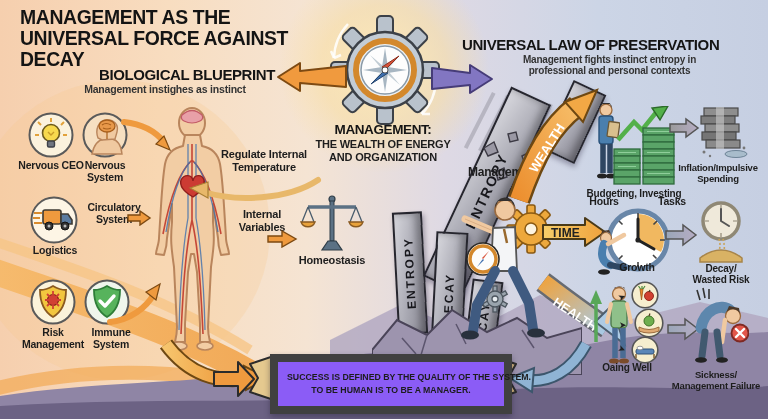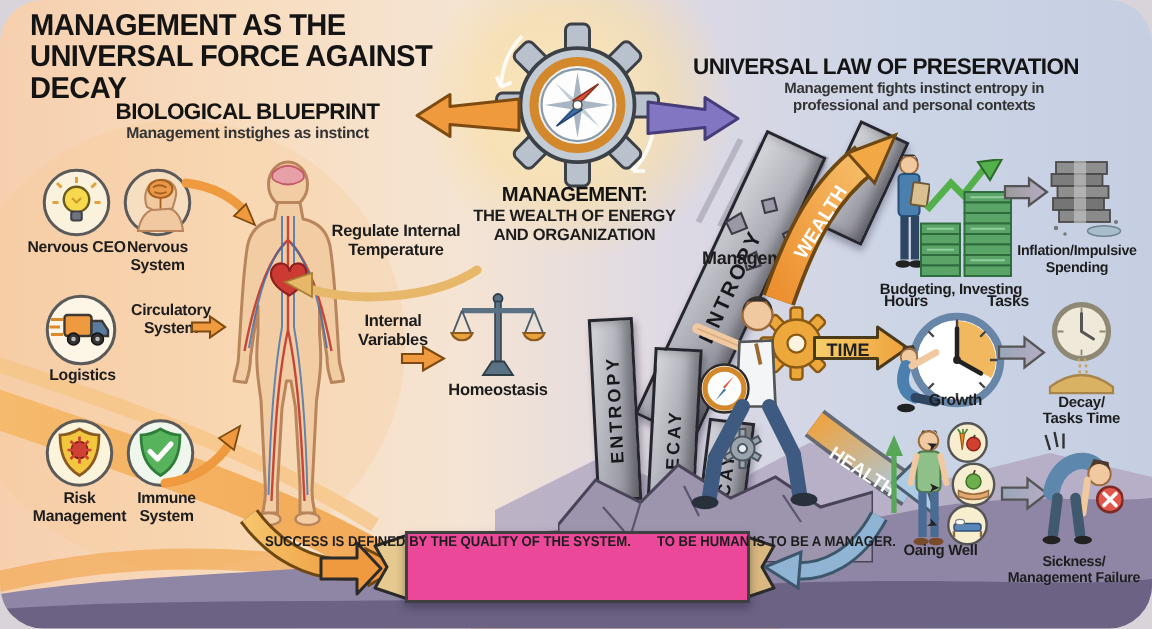--- a/index.html
+++ b/index.html
@@ -1,17 +1,17 @@
 <!DOCTYPE html>
 <html><head>
 <meta charset="utf-8">
 <style>
   html,body{margin:0;padding:0;background:#d9d4da}
   .stage{position:relative;width:768px;height:419px;overflow:hidden;
-         font-family:"Liberation Sans",sans-serif;border-radius:29px;}
+         font-family:"Liberation Sans",sans-serif;}
   .abs{position:absolute}
   .lbl{position:absolute;font-weight:700;color:#1d1d1d;text-align:center;line-height:1.14;letter-spacing:-0.2px}
   .ttl{position:absolute;font-weight:800;color:#141414;letter-spacing:-0.4px}
   .vpillar{position:absolute;border:2px solid #26262e;display:flex;align-items:center;justify-content:center;
            background:linear-gradient(100deg,#d6d6dc 0%,#a8a8b2 55%,#85848f 100%);
            box-shadow:inset -5px 0 7px rgba(0,0,0,.28), 2px 3px 5px rgba(40,35,60,.35)}
   .vtext{writing-mode:vertical-rl;transform:rotate(180deg);font-weight:700;color:#17171c;
          letter-spacing:2px;font-size:12px;white-space:nowrap}
   .nowrap{white-space:nowrap}
   svg{display:block}
@@ -54,21 +54,21 @@
         <rect x="42" y="-12" width="4" height="62" fill="#5e5e68"></rect>
       <rect x="56" y="-16" width="4" height="62" fill="#5e5e68"></rect>
     </g>
     <path d="M330,340 L400,305 L470,332 L540,295 L620,322 L700,302 L768,318 L768,419 L330,419 Z" fill="#b3a9c2" opacity=".85"></path>
     <path d="M0,396 C120,378 220,386 320,362 C420,338 500,362 600,342 C680,326 730,336 768,332 L768,419 L0,419 Z" fill="#8f85a5"></path>
     <path d="M0,406 C150,396 300,406 450,393 C600,381 700,393 768,386 L768,419 L0,419 Z" fill="#6c6284"></path>
   </svg>
 
   <div class="ttl" style="left:20px;top:7px;width:310px;font-size:20px;line-height:1.06;transform:scaleX(.97);transform-origin:left">MANAGEMENT AS THE UNIVERSAL FORCE AGAINST DECAY</div>
 
-  <div class="ttl" style="left:55px;top:66px;width:220px;font-size:15px;text-align:center">BIOLOGICAL BLUEPRINT</div>
+  <div class="ttl" style="left:55px;top:66px;width:220px;font-size:15px;text-align:right">BIOLOGICAL BLUEPRINT</div>
   <div class="lbl" style="left:55px;top:84px;width:220px;font-size:10.5px;color:#333">Management instighes as instinct</div>
 
   <div class="ttl" style="left:462px;top:36px;width:295px;font-size:15px;">UNIVERSAL LAW OF PRESERVATION</div>
   <div class="lbl" style="left:462px;top:54px;width:295px;font-size:10px;color:#333">
     <span style="display:block">Management fights instinct entropy in</span>
     <span style="display:block">professional and personal contexts</span>
   </div>
 
   <svg class="abs" style="left:330px;top:14px" width="110" height="112" viewBox="0 0 110 112">
     <path d="M18,10 A52,52 0 0 0 4,44" fill="none" stroke="#fff" stroke-width="2.5" opacity=".85"></path>
@@ -426,21 +426,21 @@
     <circle cx="24" cy="21" r="18" fill="#efe9da" stroke="#8f8875" stroke-width="3.5"></circle>
     <g stroke="#8f8875" stroke-width="1.2">
         <path d="M24,5 v4 M24,33 v4 M8,21 h4 M36,21 h4"></path>
       </g>
     <path d="M24,21 L24,9 M24,21 L32,26" stroke="#555" stroke-width="2" stroke-linecap="round"></path>
     <path d="M22,39 q2,6 0,12 M26,39 q2,7 1,13" stroke="#c9a35a" stroke-width="1.6" stroke-dasharray="2,2" fill="none"></path>
     <path d="M3,58 Q24,42 45,58 L45,62 L3,62 Z" fill="#d9b264" stroke="#a8854a" stroke-width="1.5"></path>
   </svg>
   <div class="lbl" style="left:680px;top:263px;width:82px;font-size:10px">
     <span style="display:block">Decay/</span>
-    <span style="display:block">Tasks Time</span>
+    <span style="display:block">Wasted Risk</span>
   </div>
 
   <svg class="abs" style="left:588px;top:288px" width="16" height="58" viewBox="0 0 16 58">
     <path d="M8,54 V14" stroke="#58a758" stroke-width="3.5"></path>
     <polygon points="8,2 2,16 14,16" fill="#58a758"></polygon>
   </svg>
   <svg class="abs" style="left:602px;top:286px" width="34" height="84" viewBox="0 0 34 84">
     <circle cx="17" cy="8" r="6.5" fill="#f0c9a0" stroke="#9c6b3e" stroke-width="1.3"></circle>
     <path d="M11,5 a7,7 0 0 1 13,0 l-2,-4 l-9,0 Z" fill="#4d3a2a"></path>
     <rect x="9" y="15" width="16" height="27" rx="4" fill="#8fc08a" stroke="#4e7a4a" stroke-width="1.4"></rect>
@@ -517,19 +517,19 @@
   <svg class="abs" style="left:212px;top:360px" width="44" height="38" viewBox="0 0 44 38">
     <polygon points="2,12 26,12 26,2 42,19 26,36 26,26 2,26" fill="#ef9a3e" stroke="#2b2b2b" stroke-width="2" stroke-linejoin="round"></polygon>
   </svg>
   <svg class="abs" style="left:246px;top:354px" width="28" height="48" viewBox="0 0 28 48">
     <polygon points="28,2 4,10 12,24 4,38 28,46" fill="#e5c98f" stroke="#2b2b2b" stroke-width="2" stroke-linejoin="round"></polygon>
   </svg>
   <svg class="abs" style="left:492px;top:354px" width="28" height="48" viewBox="0 0 28 48">
     <polygon points="0,2 24,10 16,24 24,38 0,46" fill="#d9b97f" stroke="#2b2b2b" stroke-width="2" stroke-linejoin="round"></polygon>
   </svg>
 
-  <div class="abs" style="left:270px;top:354px;width:226px;height:44px;background:#ec4899;border:2px solid #404040;
-              box-shadow:0 3px 6px rgba(30,25,50,.4);display:flex;flex-direction:row;justify-content:center">
+  <div class="abs" style="left:270px;top:354px;width:226px;height:44px;background:#8b5cf6;border:8px solid #404040;
+              box-shadow:0 3px 6px rgba(30,25,50,.4);display:flex;flex-direction:column;justify-content:center">
     <div style="font-weight:800;color:#1c1c1c;font-size:9.5px;text-align:center;white-space:nowrap;transform:scaleX(.92);line-height:1.35">SUCCESS IS DEFINED BY THE QUALITY OF THE SYSTEM.</div>
     <div style="font-weight:800;color:#1c1c1c;font-size:9.5px;text-align:center;white-space:nowrap;transform:scaleX(.92);line-height:1.35">TO BE HUMAN IS TO BE A MANAGER.</div>
   </div>
 
 </div>
 
 </body></html>

